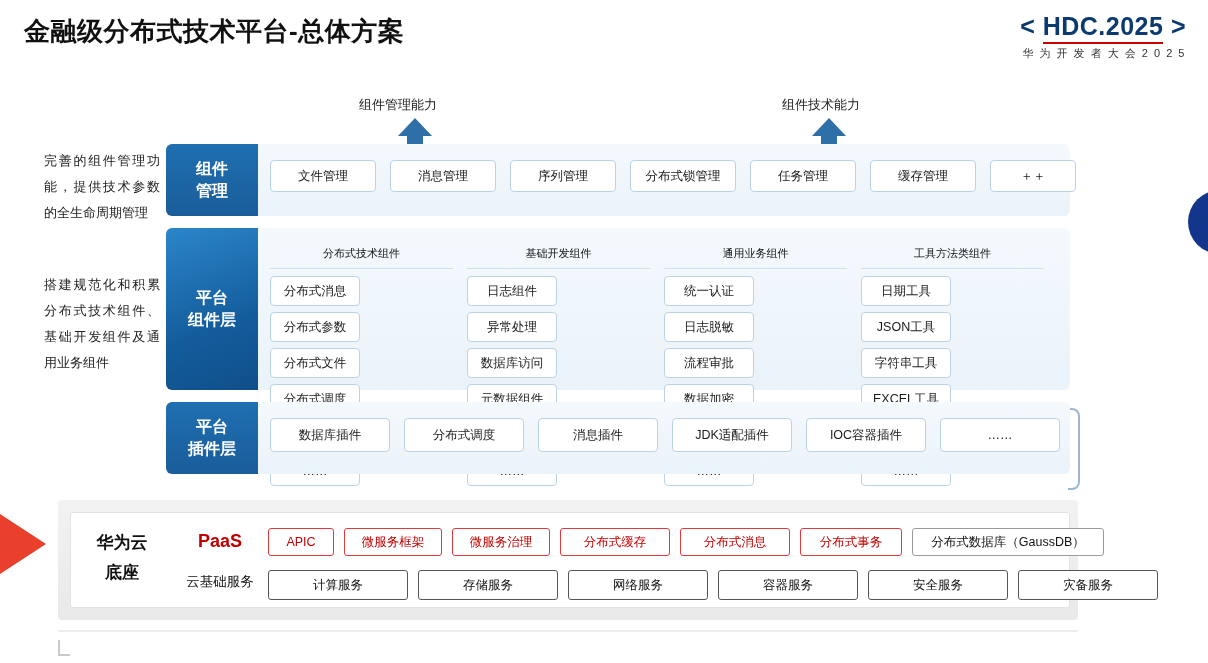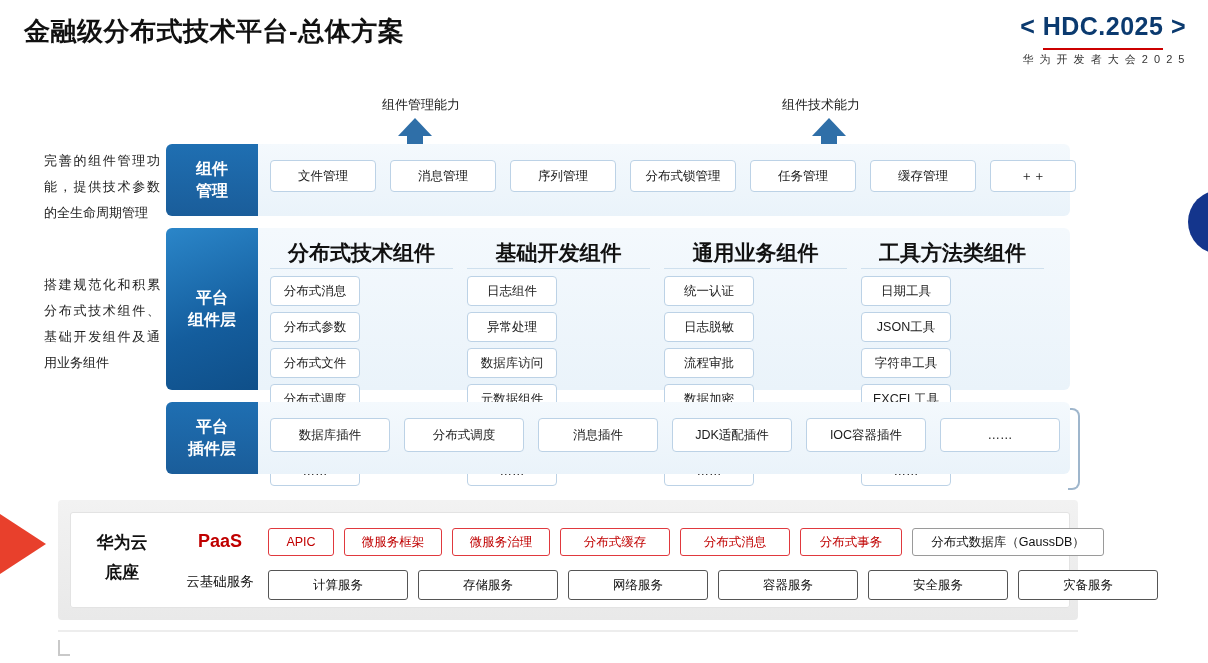--- a/index.html
+++ b/index.html
@@ -17,26 +17,26 @@
   .title{
     position:absolute;left:24px;top:14px;
     font-size:26px;font-weight:bold;letter-spacing:.5px;color:#111;
   }
   .brand{position:absolute;right:22px;top:12px;text-align:right;}
   .brand-main{font-size:25px;font-weight:bold;color:#0b3a6f;letter-spacing:.5px;}
   .brand-main .lt,.brand-main .gt{color:#0b3a6f;font-weight:bold;}
   .brand-sub{font-size:11px;color:#333;letter-spacing:1.5px;margin-top:2px;}
   .brand-underline{
     display:inline-block;border-bottom:2px solid #c00;
-    padding-bottom:7px;
+    padding-bottom:1px;
   }
 
   
   .callout{position:absolute;font-size:13px;color:#222;}
-  #callout-1{left:382px;top:96px;}
+  #callout-1{left:359px;top:96px;}
   #callout-2{left:782px;top:96px;}
 
   .arrow-up{position:absolute;width:34px;height:44px;}
   .arrow-up .stem{position:absolute;left:9px;top:16px;width:16px;height:28px;background:#2f6fa8;}
   .arrow-up .head{
     position:absolute;left:0;top:0;width:0;height:0;
     border-left:17px solid transparent;border-right:17px solid transparent;
     border-bottom:18px solid #2f6fa8;
   }
   #arrow-1{left:398px;top:118px;}
@@ -83,21 +83,21 @@
   }
   #row1 .chip{width:104px;height:30px;}
   #row1 .chip.plus{width:84px;}
 
   
   #row2{left:166px;top:228px;width:904px;height:162px;}
   #row2 .cols{position:absolute;left:104px;top:10px;display:flex;gap:14px;}
   .col{width:183px;}
   .col-title{
     height:30px;display:flex;align-items:center;justify-content:center;
-    font-size:21px;font-weight:bold;color:#111;
+    font-size:11px;font-weight:normal;color:#111;
     border-bottom:1px solid #cfe0ee;margin-bottom:7px;
   }
   .col .grid{display:flex;flex-wrap:wrap;gap:6px;}
   .col .chip{width:88px;height:28px;}
 
   
   #row3{left:166px;top:402px;width:904px;height:72px;}
   #row3 .chips{position:absolute;left:104px;top:16px;display:flex;gap:14px;}
   #row3 .chip{width:118px;height:32px;}
 

